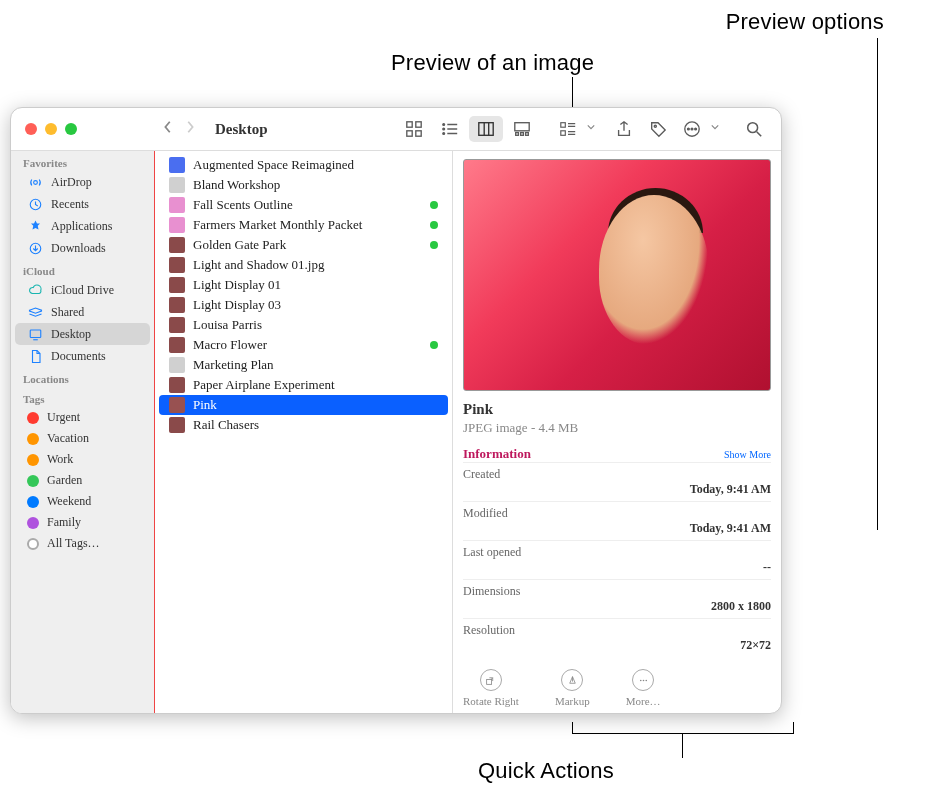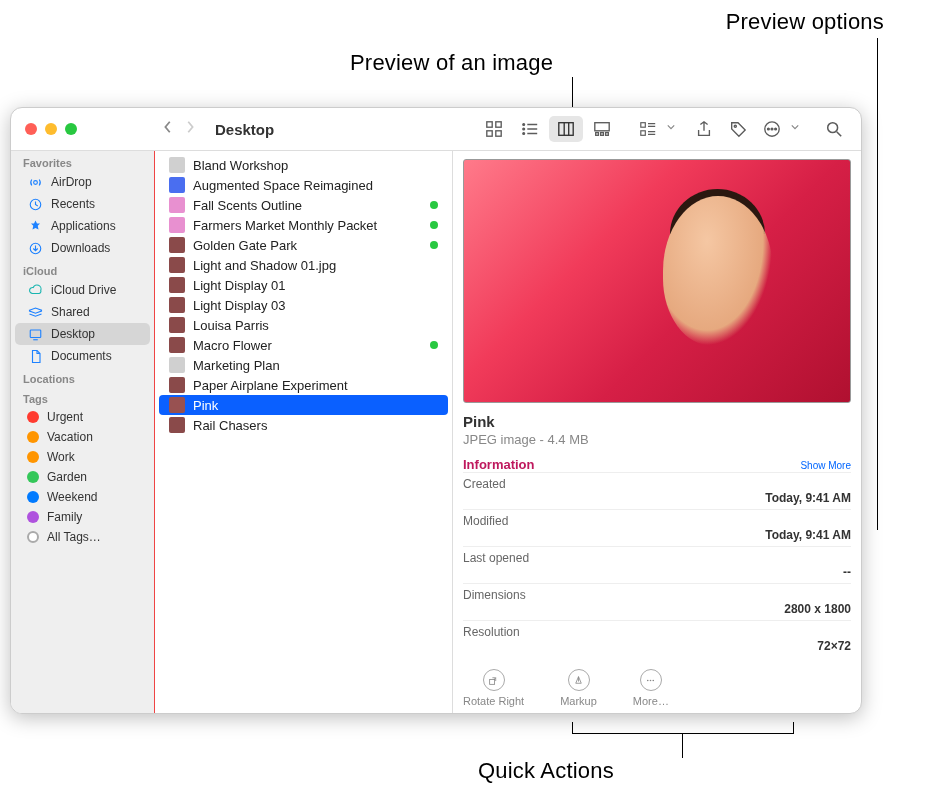--- a/index.html
+++ b/index.html
@@ -4,21 +4,21 @@
 <style>
 * { box-sizing: border-box; margin: 0; padding: 0; }
 html, body { width: 926px; height: 790px; font-family: -apple-system, "Helvetica Neue", Arial, sans-serif; background: #fff; }
 .everything { position: relative; width: 926px; height: 790px; }
 
 
 .callout { position: absolute; font-size: 22px; color: #000; letter-spacing: .2px; }
 .callout-line { position: absolute; background: #000; }
 
 
-.window { position: absolute; left: 10px; top: 107px; width: 852px; height: 607px; border-radius: 12px; background: #fff; box-shadow: 0 4px 20px rgba(0,0,0,.25); overflow: hidden; display: flex; flex-direction: column; border: 1px solid #ccc;}
+.window { position: absolute; left: 10px; top: 107px; width: 772px; height: 607px; border-radius: 12px; background: #fff; box-shadow: 0 4px 20px rgba(0,0,0,.25); overflow: hidden; display: flex; flex-direction: column; border: 1px solid #ccc; font-family: Liberation Serif, serif;}
 .titlebar { height: 43px; display: flex; align-items: center; border-bottom: 1px solid #ddd; }
 .traffic { display: flex; gap: 8px; padding-left: 14px; width: 144px; }
 .tl { width: 12px; height: 12px; border-radius: 50%; }
 .tl.red { background: #ff5f57; }
 .tl.yellow { background: #febc2e; }
 .tl.green { background: #28c840; }
 .nav { display: flex; align-items: center; gap: 12px; padding-left: 8px; }
 .chev { color: #888; font-size: 16px; display:inline-block; }
 .loc-title { font-weight: 600; font-size: 15px; color: #333; margin-left: 8px; }
 .toolbar-right { margin-left: auto; display: flex; align-items: center; gap: 0; padding-right: 10px; }
@@ -64,21 +64,21 @@
 
 .bracket { position: absolute; border: 1px solid #000; border-top: none; height: 12px; }
 </style>
 </head>
 <body>
 <div class="everything">
 
 <div class="callout" style="right:42px;top:9px">Preview options</div>
 <div class="callout-line" style="right:48px;top:38px;width:1px;height:492px"></div>
 
-<div class="callout" style="left:350px;top:50px">Preview of an image</div>
+<div class="callout" style="left:391px;top:50px">Preview of an image</div>
 <div class="callout-line" style="left:572px;top:77px;width:1px;height:58px"></div>
 <div class="callout-line" style="left:572px;top:135px;width:96px;height:1px"></div>
 <div class="callout-line" style="left:668px;top:135px;width:1px;height:20px"></div>
 
 <div class="callout" style="left:478px;top:758px">Quick Actions</div>
 <div class="bracket" style="left:572px;top:722px;width:222px"></div>
 <div class="callout-line" style="left:682px;top:734px;width:1px;height:24px"></div>
 
 <div class="window">
   <div class="titlebar">
@@ -281,26 +281,26 @@
             <span>Family</span>
           </div>
           <div class="sb-item">
             <span class="tag-dot" style="background: rgb(255, 255, 255); border: 2px solid rgb(170, 170, 170);"></span>
             <span>All Tags…</span>
           </div>
         </div>
 
     <div class="list" id="filelist">
           <div class="li">
+            <span class="fi" style="background: rgb(74, 110, 240);"></span>
+            <span>Augmented Space Reimagined</span>
+          </div>
+          <div class="li">
             <span class="fi" style="background: rgb(208, 208, 208);"></span>
             <span>Bland Workshop</span>
-          </div>
-          <div class="li">
-            <span class="fi" style="background: rgb(74, 110, 240);"></span>
-            <span>Augmented Space Reimagined</span>
           </div>
           <div class="li">
             <span class="fi" style="background: rgb(232, 144, 208);"></span>
             <span>Fall Scents Outline</span>
             <span class="green-dot"></span>
           </div>
           <div class="li">
             <span class="fi" style="background: rgb(232, 144, 208);"></span>
             <span>Farmers Market Monthly Packet</span>
             <span class="green-dot"></span>

